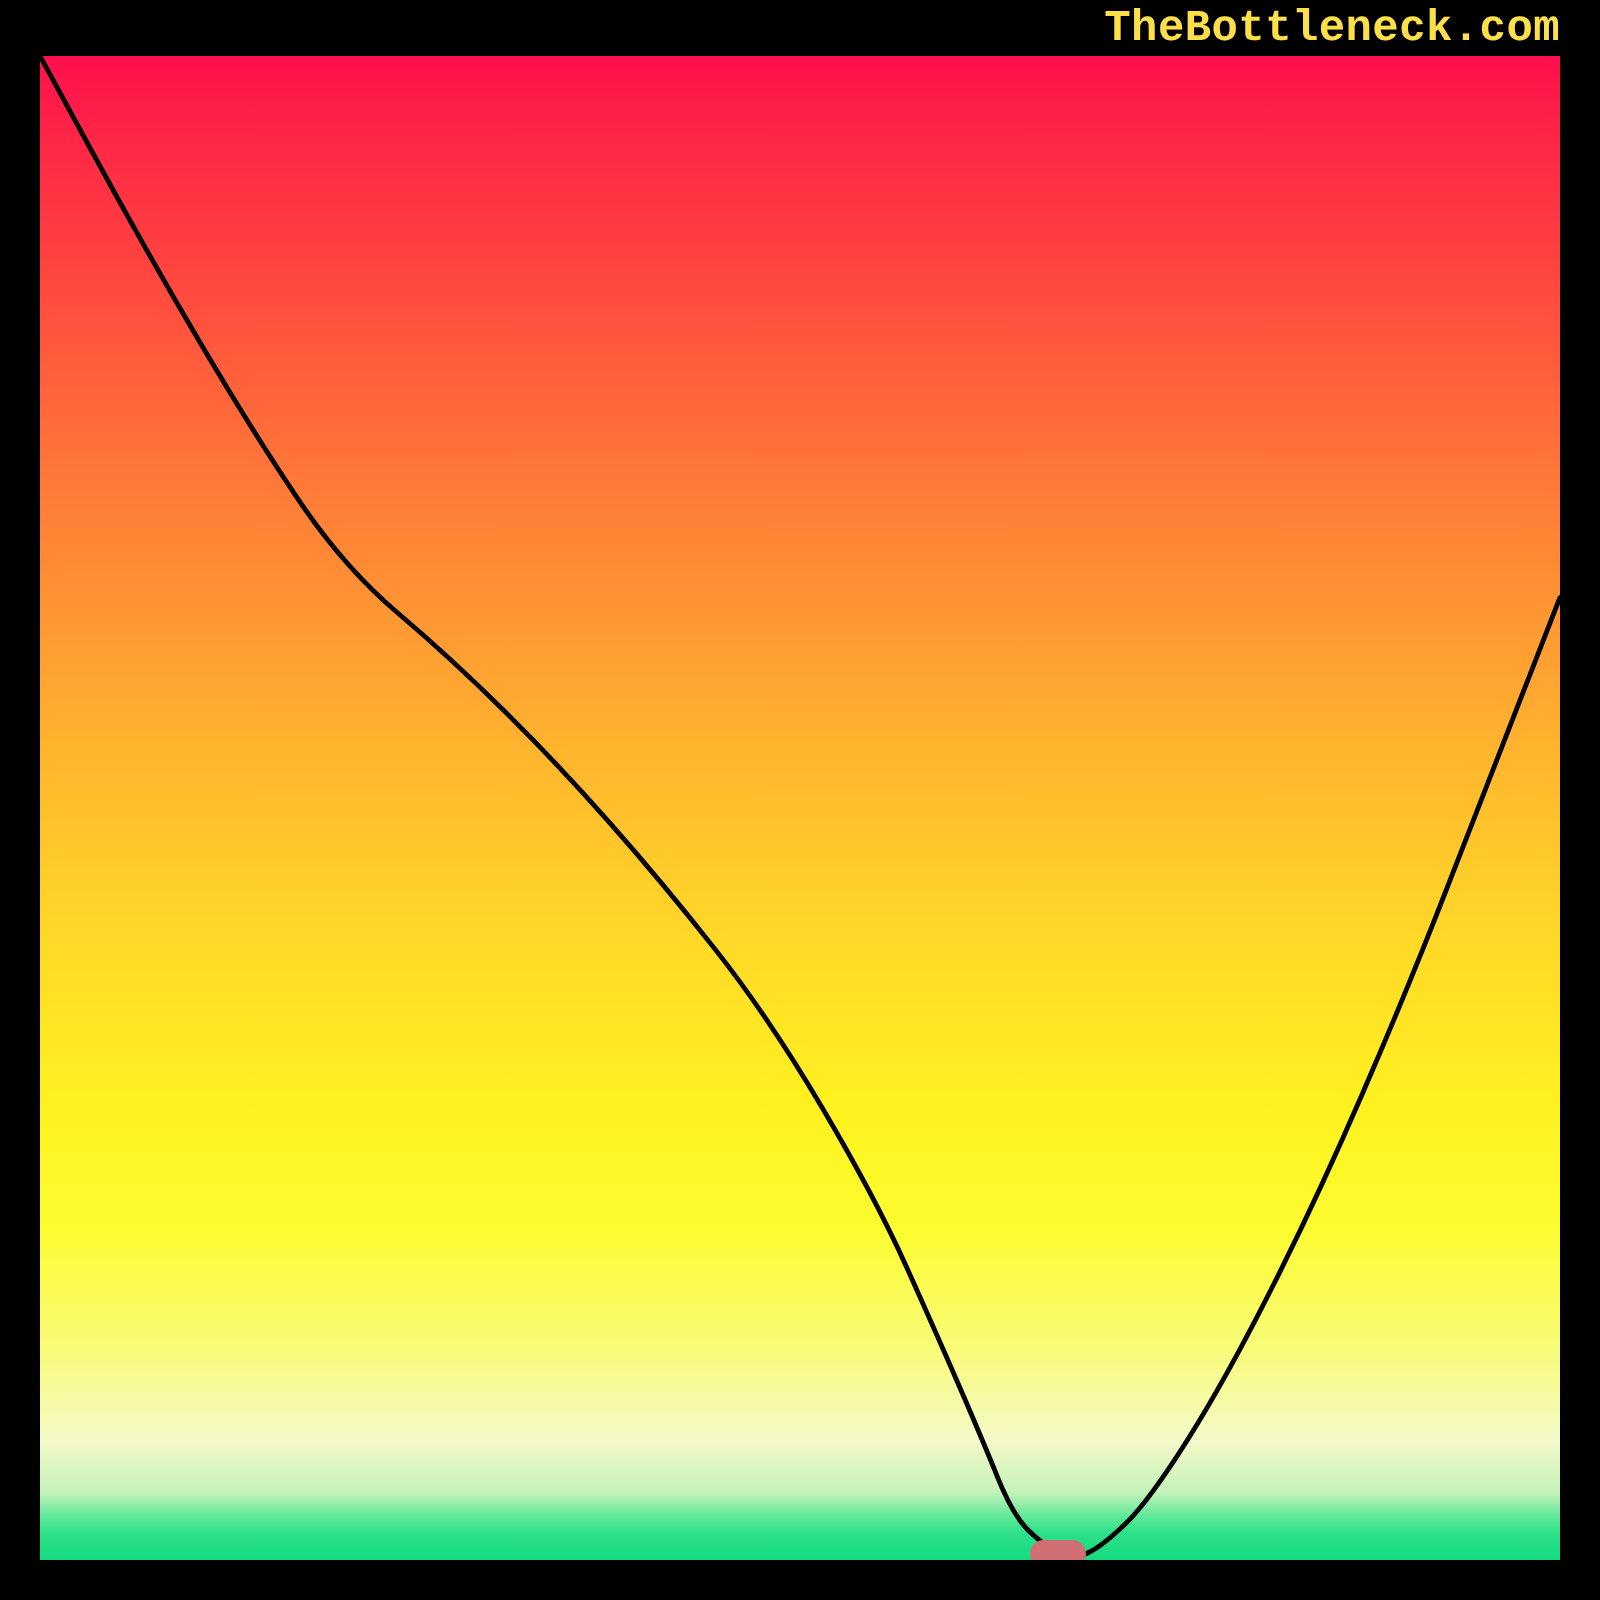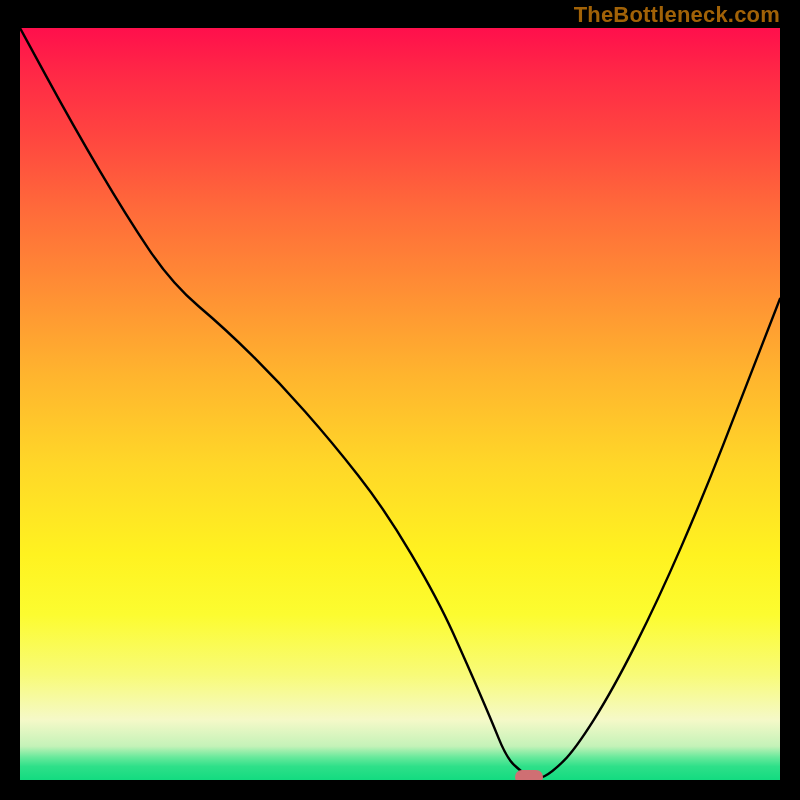--- a/index.html
+++ b/index.html
@@ -13,24 +13,24 @@
   .container {
     position: relative;
     width: 800px;
     height: 800px;
     background: #000000;
   }
   .watermark {
     position: absolute;
     top: 2px;
     right: 20px;
-    font-family: Liberation Sans, sans-serif;
+    font-family: Liberation Mono, monospace;
     font-size: 22px;
     font-weight: 600;
-    color: #a16207;
+    color: #fde047;
     letter-spacing: 0.2px;
     z-index: 10;
   }
   .plot-area {
     position: absolute;
     left: 20px;
     top: 28px;
     width: 760px;
     height: 752px;
     overflow: hidden;

